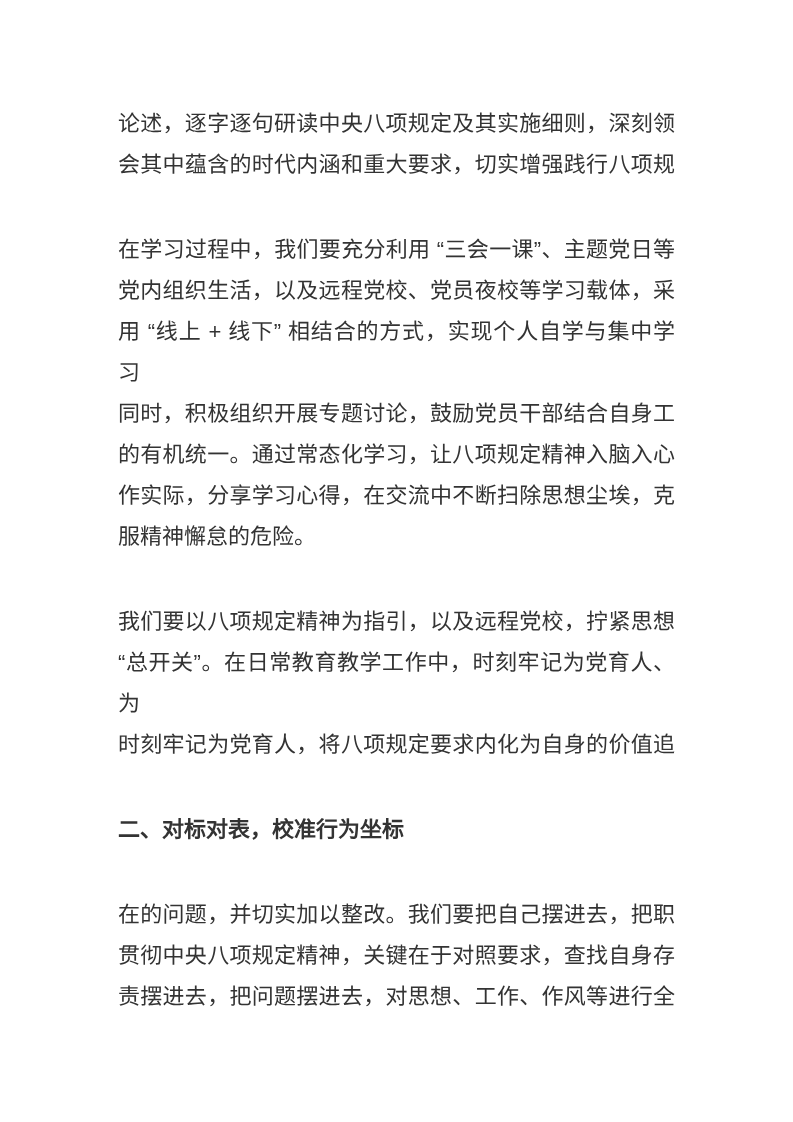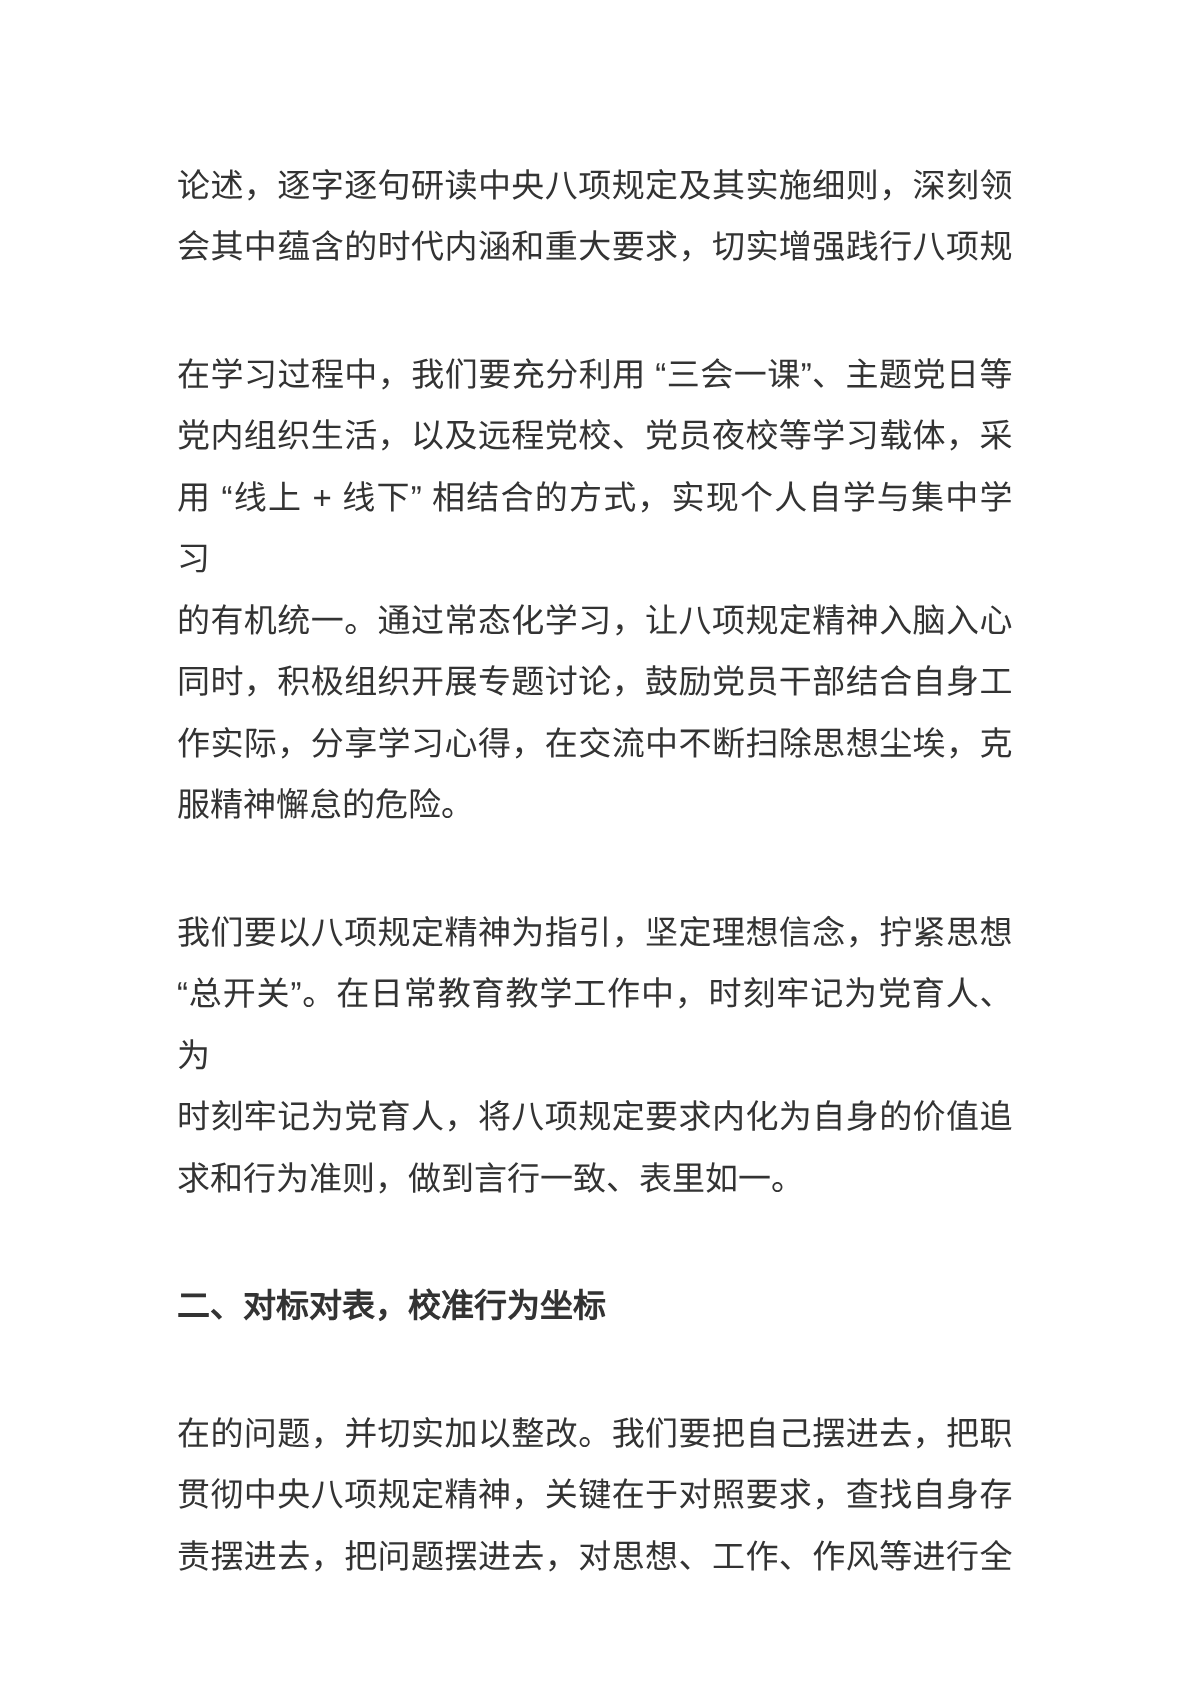--- a/index.html
+++ b/index.html
@@ -49,31 +49,30 @@
 
     <div class="para">
       <div class="line full">论述，逐字逐句研读中央八项规定及其实施细则，深刻领</div>
       <div class="line full">会其中蕴含的时代内涵和重大要求，切实增强践行八项规</div>
     </div>
 
     <div class="para">
       <div class="line full">在学习过程中，我们要充分利用 “三会一课”、主题党日等</div>
       <div class="line full">党内组织生活，以及远程党校、党员夜校等学习载体，采</div>
       <div class="line full">用 “线上 + 线下” 相结合的方式，实现个人自学与集中学习</div>
+      <div class="line full">同时，积极组织开展专题讨论，鼓励党员干部结合自身工</div>
       <div class="line full">的有机统一。通过常态化学习，让八项规定精神入脑入心</div>
-      <div class="line full">同时，积极组织开展专题讨论，鼓励党员干部结合自身工</div>
       <div class="line full">作实际，分享学习心得，在交流中不断扫除思想尘埃，克</div>
       <div class="line">服精神懈怠的危险。</div>
     </div>
 
     <div class="para">
-      <div class="line full">我们要以八项规定精神为指引，坚定理想信念，拧紧思想</div>
+      <div class="line full">我们要以八项规定精神为指引，以及远程党校，拧紧思想</div>
       <div class="line full">“总开关”。在日常教育教学工作中，时刻牢记为党育人、为</div>
       <div class="line full">时刻牢记为党育人，将八项规定要求内化为自身的价值追</div>
-      <div class="line">求和行为准则，做到言行一致、表里如一。</div>
     </div>
 
     <div class="heading">
       <div class="line">二、对标对表，校准行为坐标</div>
     </div>
 
     <div class="para">
       <div class="line full">在的问题，并切实加以整改。我们要把自己摆进去，把职</div>
       <div class="line full">贯彻中央八项规定精神，关键在于对照要求，查找自身存</div>
       <div class="line full">责摆进去，把问题摆进去，对思想、工作、作风等进行全</div>

